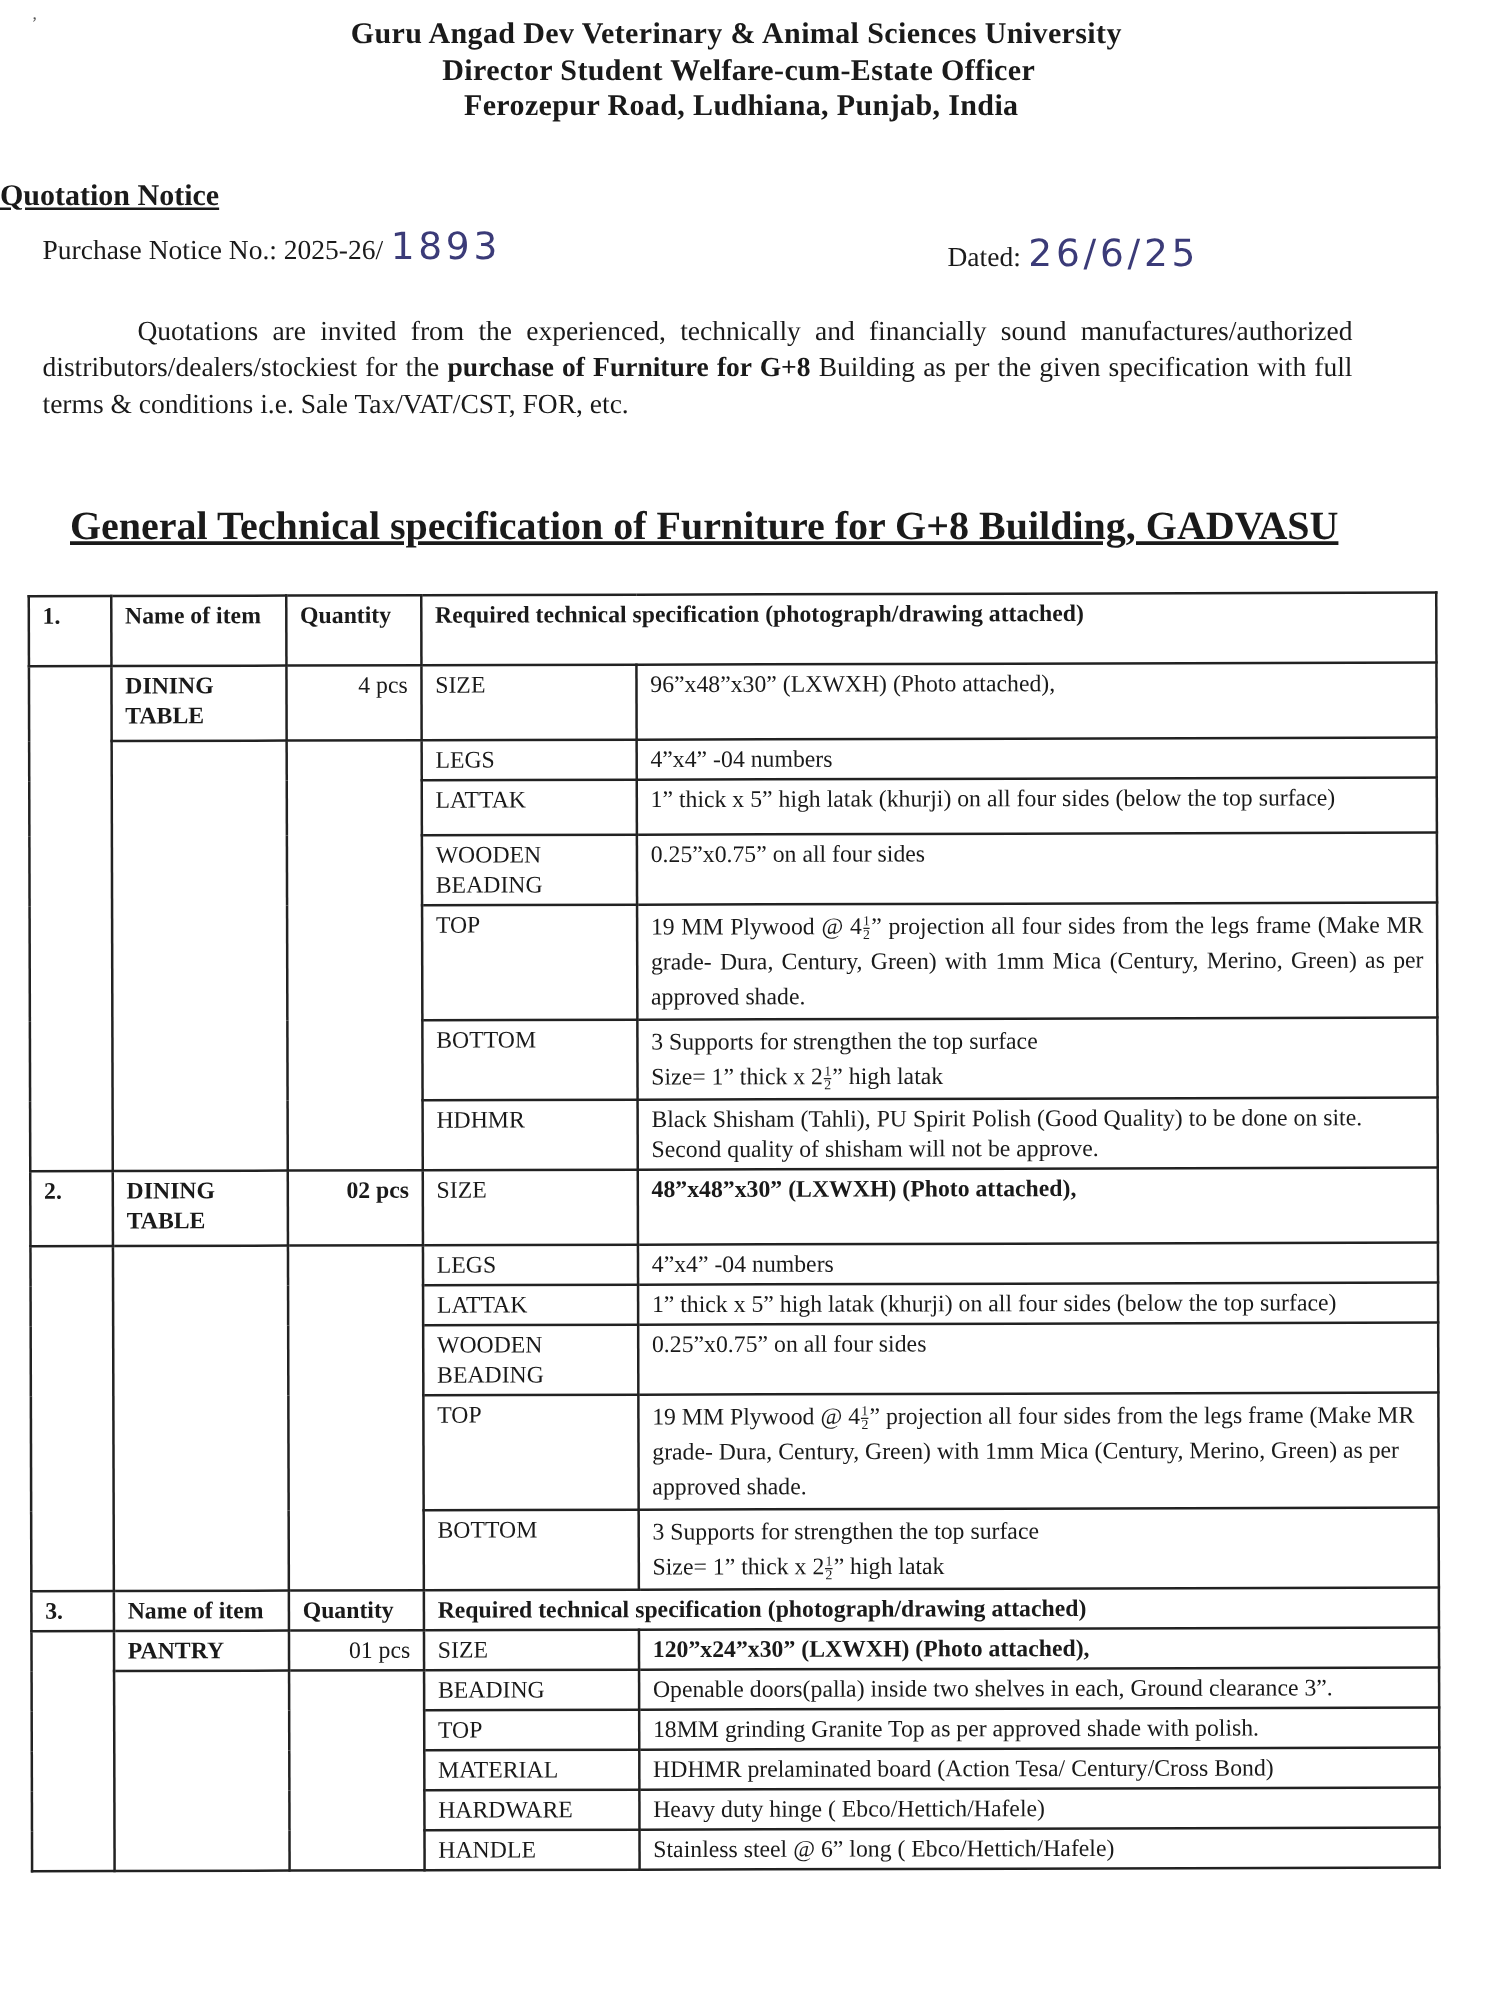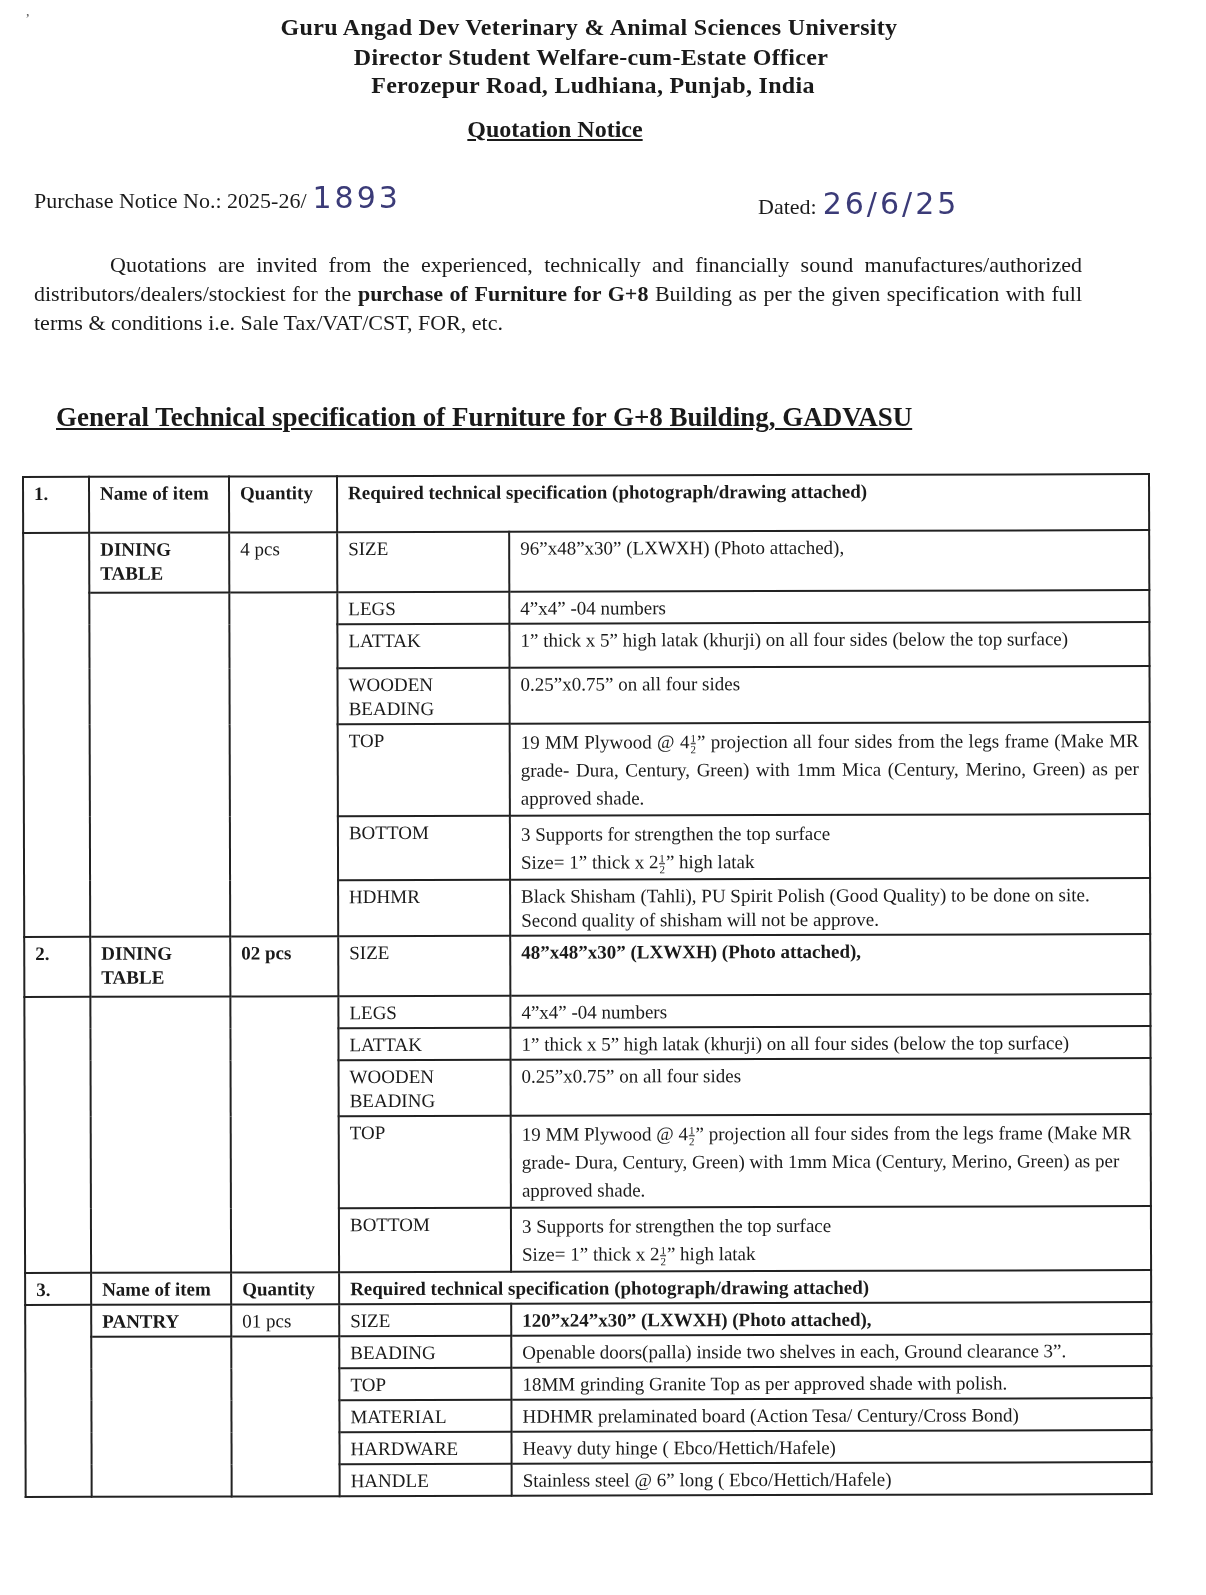--- a/index.html
+++ b/index.html
@@ -5,38 +5,38 @@
   html, body { margin: 0; padding: 0; background: #ffffff; }
   body {
     width: 1206px; height: 1595px; position: relative; overflow: hidden;
     font-family: "Liberation Serif", "DejaVu Serif", serif; color: #1a1a1a;
   }
   .mark { position: absolute; left: 26px; top: 4px; font-size: 14px; color: #555; }
   .hdr { position: absolute; left: 0; width: 1206px; text-align: center; font-weight: bold; letter-spacing: 0.3px; }
   .hdr.l1 { top: 14px; font-size: 24px; left: -14px; }
   .hdr.l2 { top: 44px; font-size: 24px; left: -12px; }
   .hdr.l3 { top: 72px; font-size: 24px; left: -10px; }
-  .qn { position: absolute; top: 116px; left: 0; width: 1110px; text-align: center; font-size: 24px; font-weight: bold; }
+  .qn { position: absolute; top: 144px; left: 0; width: 1110px; text-align: left; font-size: 24px; font-weight: bold; }
   .qn span { text-decoration: underline; }
   .pn { position: absolute; top: 180px; left: 34px; font-size: 22px; }
   .hand { font-family: "DejaVu Sans", sans-serif; color: #3b3b78; font-size: 30px; font-weight: normal; letter-spacing: 3px; margin-left: 6px; }
   .dated { position: absolute; top: 186px; left: 758px; font-size: 22px; }
   .para { position: absolute; top: 250px; left: 34px; width: 1048px; font-size: 22px; line-height: 29px; text-align: justify; }
   .para .ind { display: inline-block; width: 76px; }
   .para b { font-weight: bold; }
-  .subtitle { position: absolute; top: 402px; left: 56px; font-size: 27px; font-weight: bold; text-decoration: underline; }
+  .subtitle { position: absolute; top: 402px; left: 56px; font-size: 32px; font-weight: bold; text-decoration: underline; }
   table.spec {
     position: absolute; left: 22px; top: 476px; width: 1128px;
     border-collapse: collapse; font-size: 19px; line-height: 24px;
     transform: rotate(-0.15deg); transform-origin: top left;
   }
   table.spec td { border: 2px solid #222; vertical-align: top; padding: 4px 10px 2px 10px; }
   .c1 { width: 44px; }
   .c2 { width: 118px; }
-  .c3 { width: 86px; }
+  .c3 { width: 86px; text-align: right; }
   .c4 { width: 96px; }
   .bold { font-weight: bold; }
   .frac { display: inline-flex; flex-direction: column; font-size: 11px; line-height: 10px; vertical-align: middle; text-align: center; margin: 0 1px; }
   .frac .bar { border-top: 1px solid #222; }
 </style>
 </head>
 <body>
 
 <div class="mark">,</div>
 

